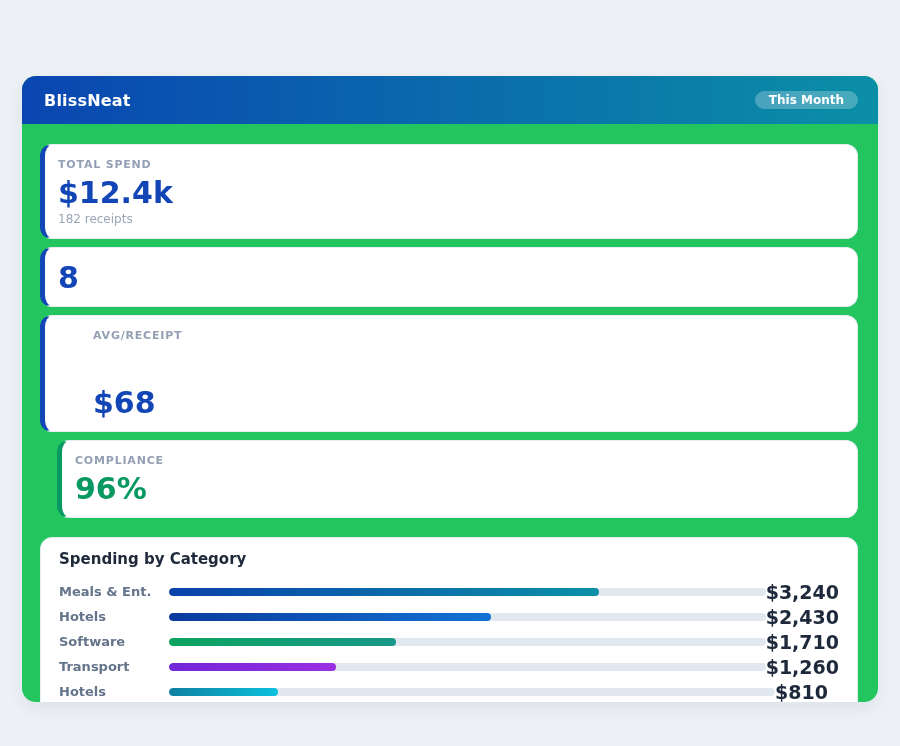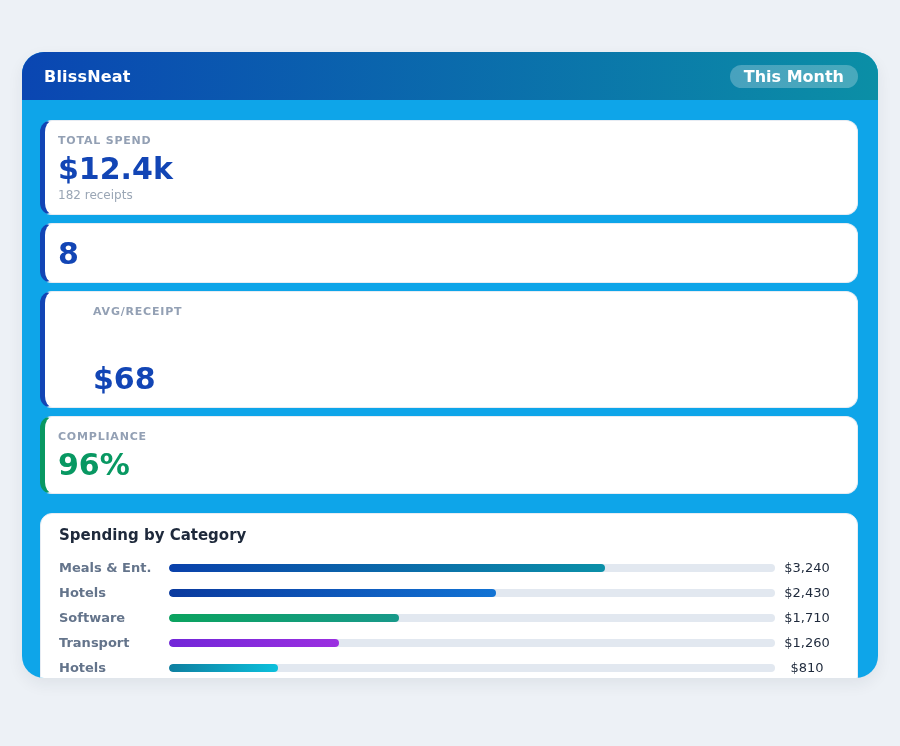--- a/index.html
+++ b/index.html
@@ -5,45 +5,45 @@
   * { margin: 0; padding: 0; box-sizing: border-box; }
   html, body { width: 900px; height: 746px; }
   body {
     background: #edf1f6;
     font-family: "DejaVu Sans", "Liberation Sans", sans-serif;
     position: relative;
     overflow: hidden;
   }
   .dashboard {
     position: absolute;
-    left: 22px; top: 52px;
+    left: 22px; top: 76px;
     width: 856px; height: 626px;
-    background: #0ea5e9;
-    border-radius: 22px;
+    background: #22c55e;
+    border-radius: 14px;
     box-shadow: 0 6px 16px rgba(30,41,59,0.07);
     overflow: hidden;
   }
   .header {
     height: 48px;
     display: flex;
     align-items: center;
     justify-content: space-between;
     padding: 0 20px 0 22px;
   }
   .app-title {
     color: #ffffff;
     font-weight: bold;
     font-size: 16px;
     letter-spacing: 0.2px;
   }
   .period-badge {
     background: rgba(255,255,255,0.25);
     color: #ffffff;
     font-weight: bold;
-    font-size: 16px;
+    font-size: 12px;
     padding: 2px 14px;
     border-radius: 999px;
     border: none;
     cursor: pointer;
     font-family: inherit;
   }
   .content { padding: 20px 20px 0 18px; }
   .stat-card {
     background: #ffffff;
     border: 1px solid #e7ecf3;
@@ -102,23 +102,23 @@
     background: #e2e8f0;
     border-radius: 4px;
     overflow: hidden;
   }
   .bar-fill {
     height: 100%;
     border-radius: 4px;
   }
   .cat-amount {
     flex: 0 0 64px;
-    text-align: center;
-    font-size: 13px;
-    font-weight: normal;
+    text-align: left;
+    font-size: 19px;
+    font-weight: bold;
     color: #1e293b;
   }
 </style>
 </head>
 <body>
 
 <div class="dashboard">
   <div class="header" id="app-header" style="background: linear-gradient(90deg, rgb(10, 70, 178), rgb(11, 143, 166));">
     <div class="app-title">BlissNeat</div>
     <button class="period-badge">This Month</button>
@@ -130,21 +130,21 @@
           <div class="stat-value" style="color: rgb(18, 69, 181);">$12.4k</div>
           <div class="stat-sub">182 receipts</div>
         </div>
         <div class="stat-card" style="border-left-color: rgb(18, 69, 181);">
           <div class="stat-value" style="color: rgb(18, 69, 181);">8</div>
         </div>
         <div class="stat-card" style="border-left-color: rgb(18, 69, 181); padding-left: 48px;">
           <div class="stat-label">AVG/RECEIPT</div>
           <div class="stat-value" style="color: rgb(18, 69, 181); margin-top: 44px;">$68</div>
         </div>
-        <div class="stat-card" style="border-left-color: rgb(8, 152, 98);">
+        <div class="stat-card" style="border-left-color: rgb(8, 152, 98); margin-left: 17px;">
           <div class="stat-label">COMPLIANCE</div>
           <div class="stat-value" style="color: rgb(8, 152, 98);">96%</div>
         </div>
       </div>
     <div class="chart-card">
       <div class="chart-title">Spending by Category</div>
       <div id="chart-rows">
           <div class="chart-row">
             <div class="cat-label">Meals &amp; Ent.</div>
             <div class="bar-track" style="background: rgb(226, 232, 240);">

